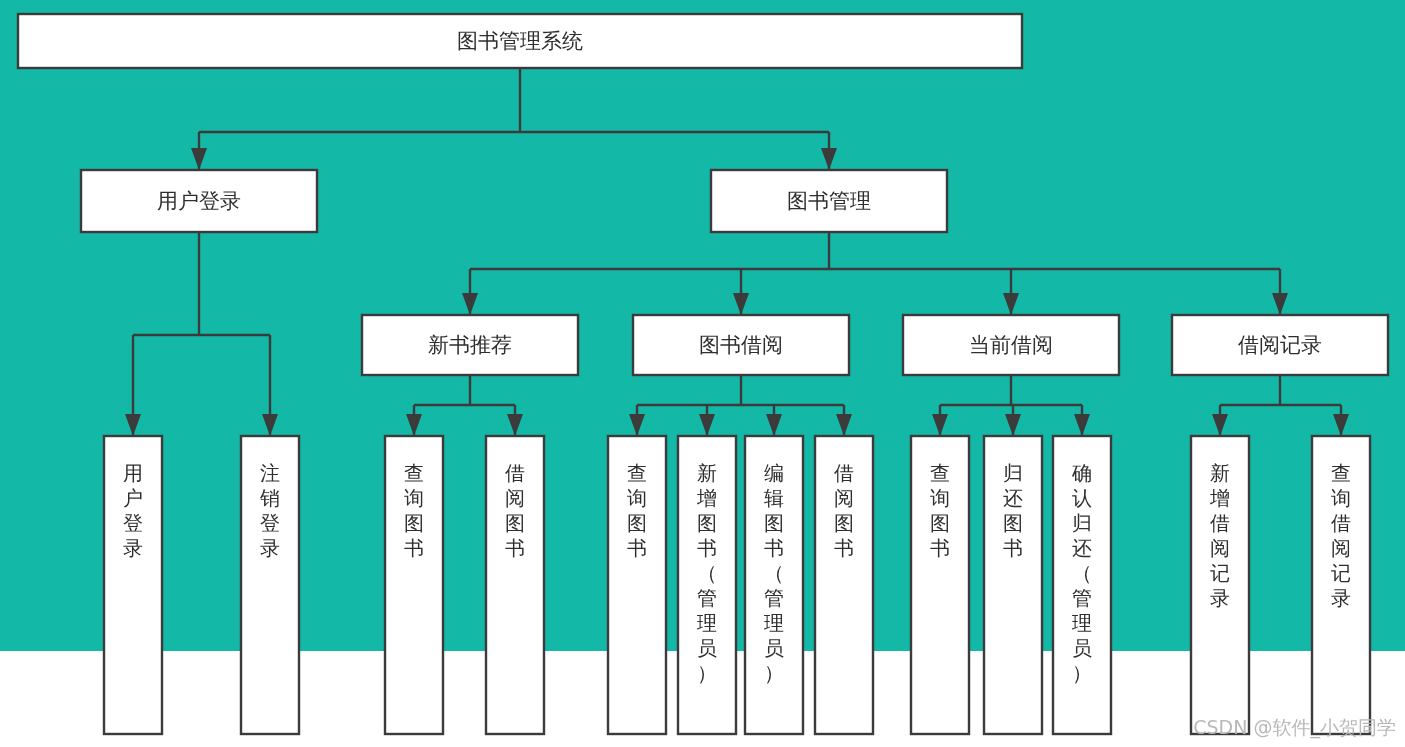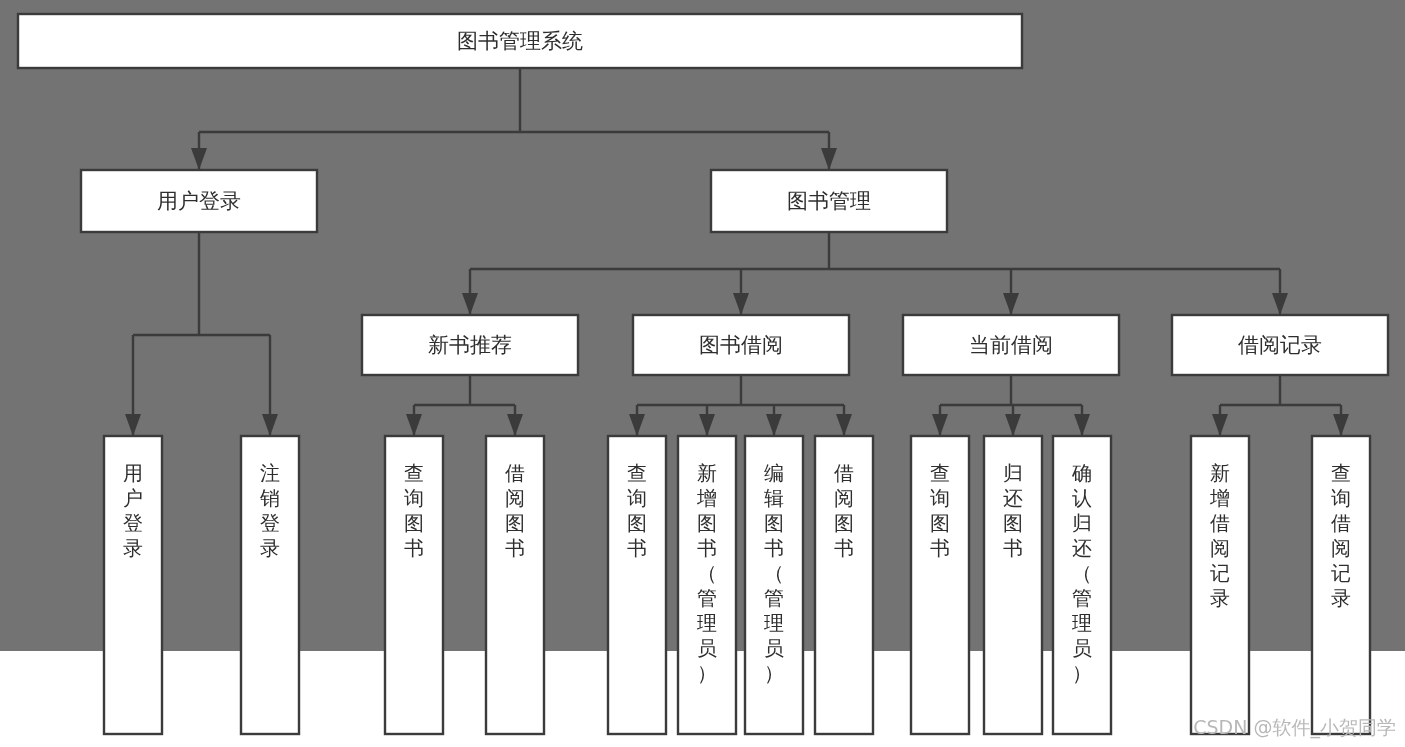--- a/index.html
+++ b/index.html
@@ -11,21 +11,21 @@
   body {
     width: 1405px;
     height: 747px;
     overflow: hidden;
     font-family: "DejaVu Sans", "Liberation Sans", sans-serif;
   }
   #diagram-root {
     position: relative;
     width: 1405px;
     height: 651px;
-    background: #737373;
+    background: #14b8a6;
   }
   svg.diagram-canvas {
     position: absolute;
     left: 0;
     top: 0;
     width: 1405px;
     height: 747px;
     display: block;
   }
   .node-box {

